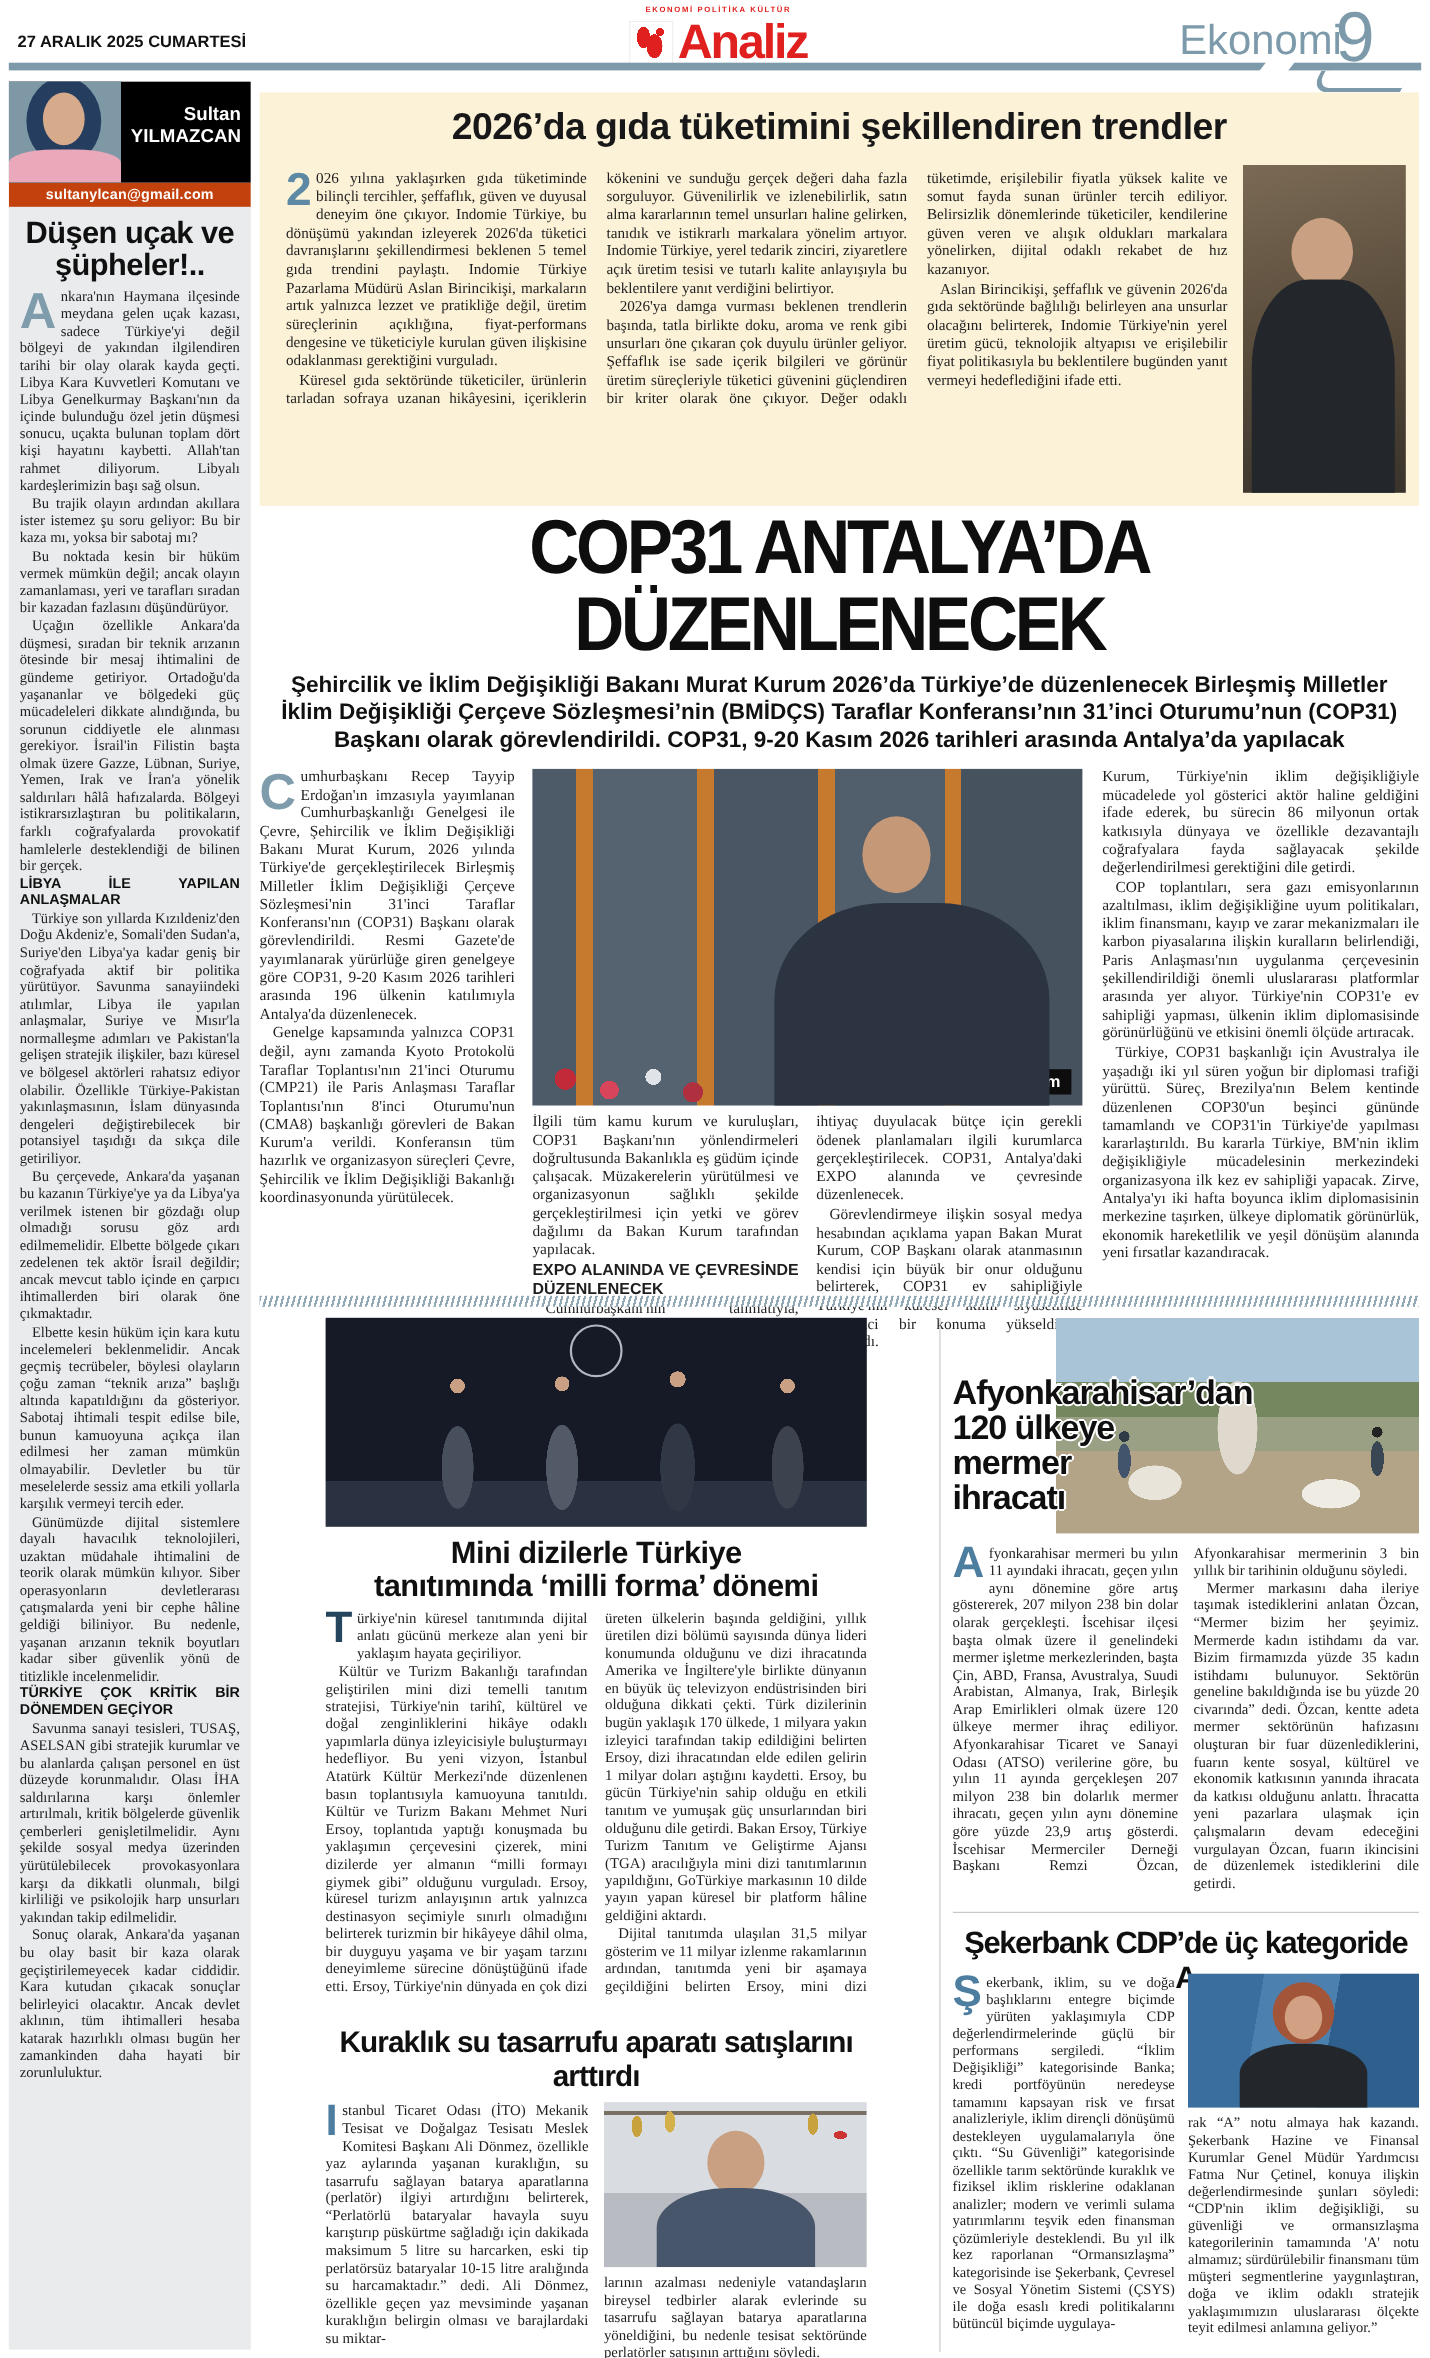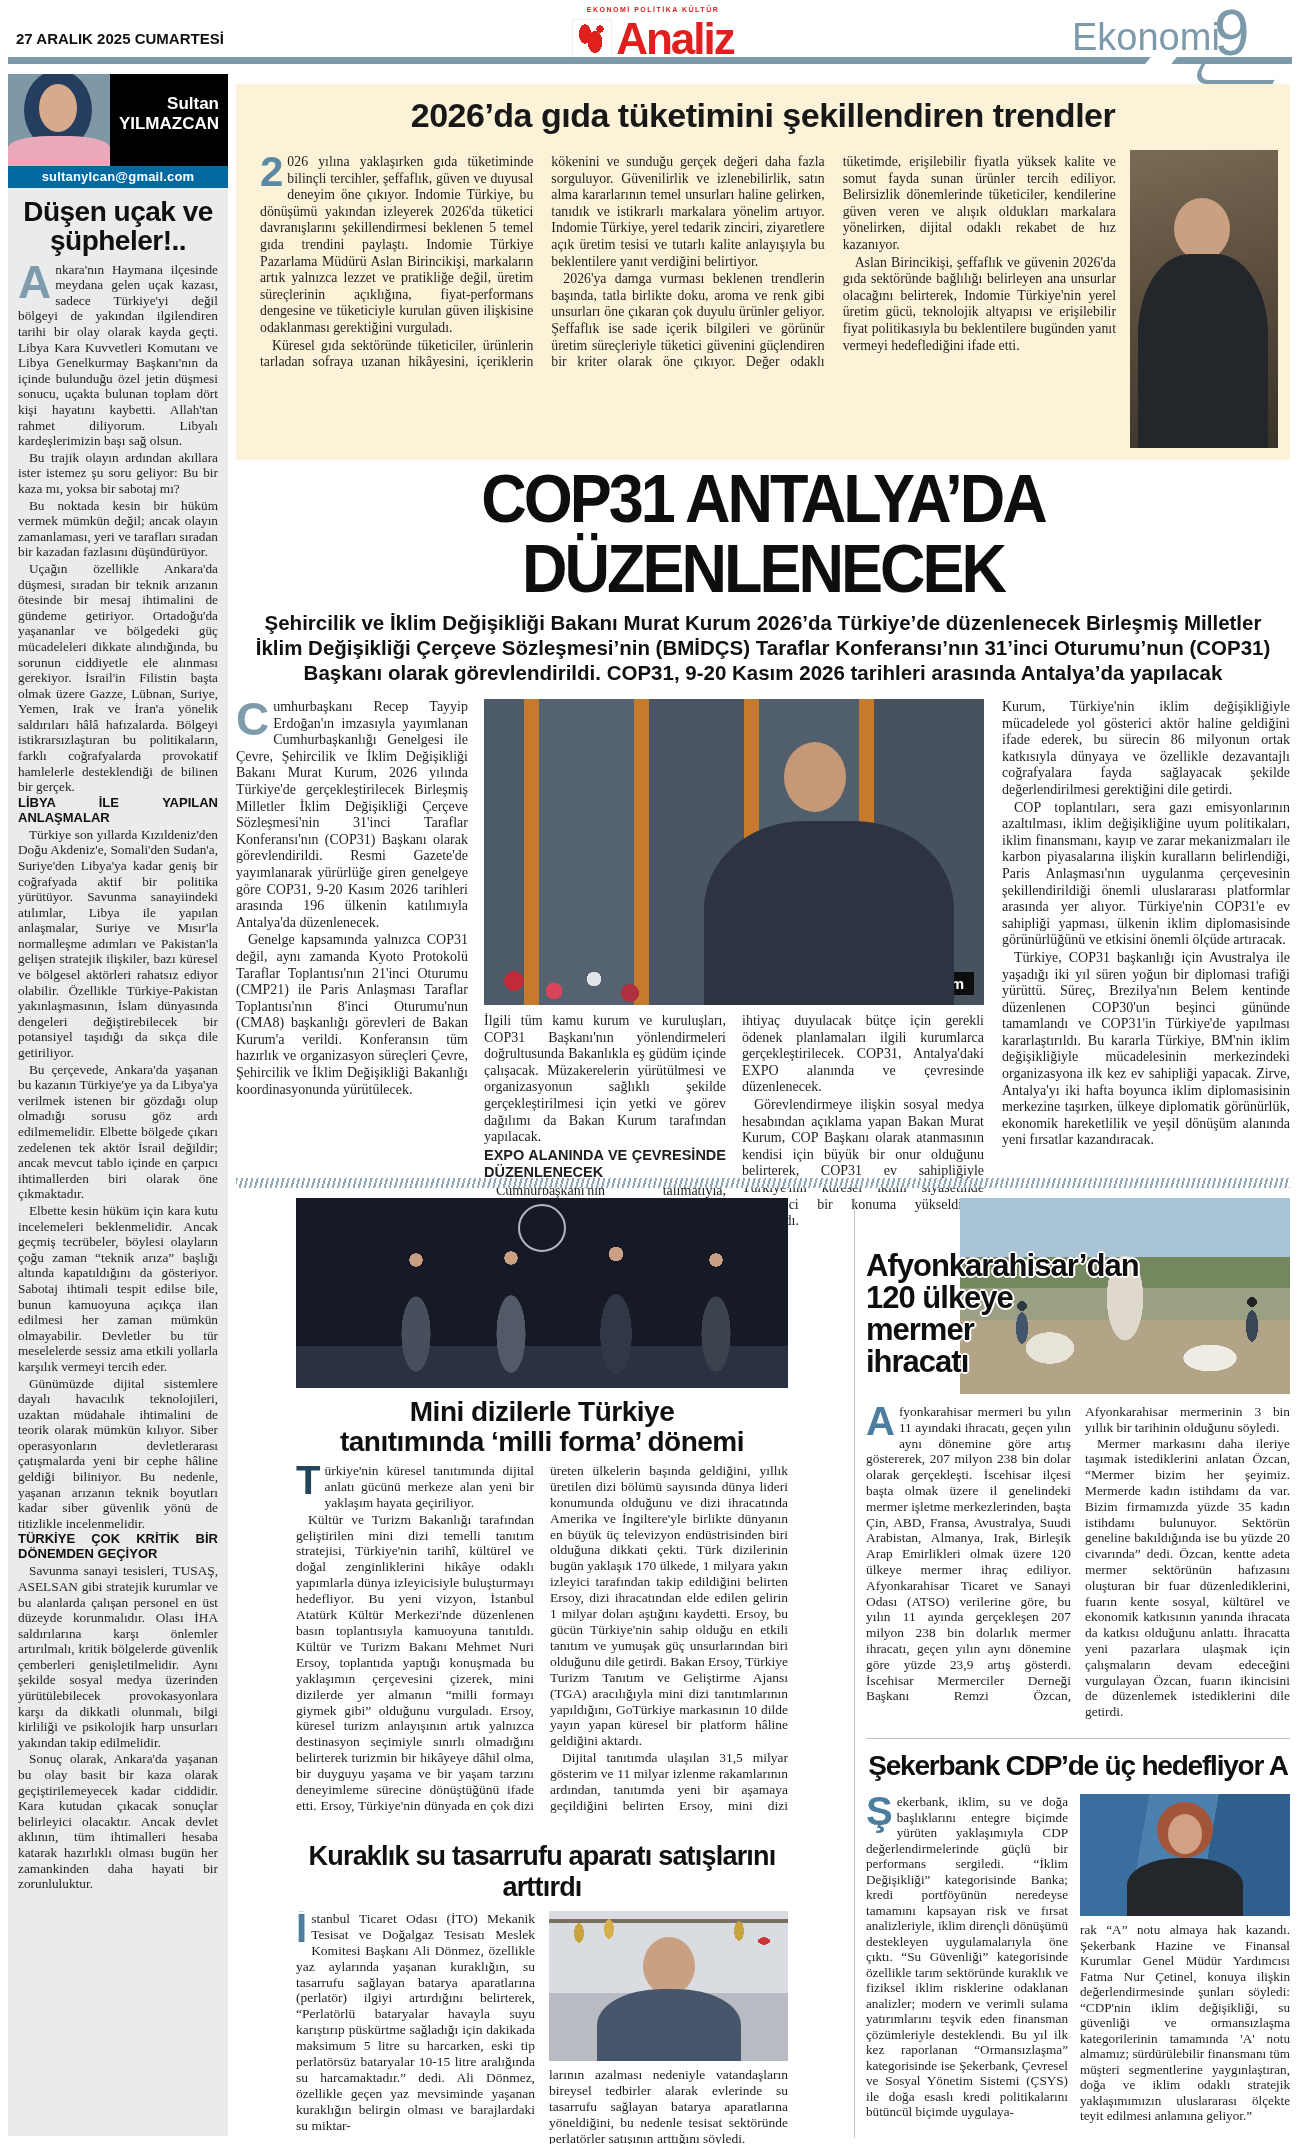--- a/index.html
+++ b/index.html
@@ -27,21 +27,21 @@
 
   
   .left-col{position:absolute;left:8px;top:74px;width:220px;height:2062px;background:#e9ebec;overflow:hidden;}
   .author-card{position:relative;height:92px;background:#000000;}
   .author-photo{position:absolute;left:0;top:-6px;width:102px;height:98px;background:#7f98a5;overflow:hidden;}
   .author-photo::before{content:'';position:absolute;left:16px;top:2px;width:68px;height:80px;border-radius:50%;background:#253d5e;}
   .author-photo::after{content:'';position:absolute;left:31px;top:16px;width:38px;height:48px;border-radius:50%;background:#d6ab8c;}
   .author-torso{position:absolute;left:0;bottom:0;width:100%;height:30px;background:#e9a9bb;border-radius:40% 40% 0 0;}
   .author-name{position:absolute;right:9px;top:20px;text-align:right;color:#fff;
                font:bold 17px/1.2 "Liberation Sans",sans-serif;}
-  .email-bar{height:22px;background:#0369a1;color:#fff;text-align:center;
+  .email-bar{height:22px;background:#c2410c;color:#fff;text-align:center;
              font:bold 13px/22px "Liberation Sans",sans-serif;letter-spacing:.2px;}
   .col-title{margin:10px 4px 6px;text-align:center;color:#101010;
              font:bold 28px/1.03 "Liberation Sans",sans-serif;letter-spacing:-.5px;white-space:pre-line;}
   .col-body{margin:2px 10px;font-size:13.3px;line-height:15.6px;text-align:justify;color:#1f1f1f;}
   .col-body p{margin:0 0 1px;text-indent:11px;}
   .col-body p.first{text-indent:0;}
   .dropcap{float:left;font-family:"Liberation Sans",sans-serif;font-weight:bold;color:#7e9cab;
            font-size:46px;line-height:37px;margin:2px 4px 0 0;}
   .col-sub{font:bold 13px/1.15 "Liberation Sans",sans-serif;color:#101010;margin:7px 0 3px;text-indent:0 !important;}
 
@@ -283,21 +283,21 @@
     </div>
     <div class="marble-hl">Afyonkarahisar’dan
 120 ülkeye
 mermer
 ihracatı</div>
     <div class="marble-body">
       <p><span class="dropcapA2">A</span><span>fyonkarahisar mermeri bu yılın 11 ayındaki ihracatı, geçen yılın aynı dönemine göre artış göstererek, 207 milyon 238 bin dolar olarak gerçekleşti. İscehisar ilçesi başta olmak üzere il genelindeki mermer işletme merkezlerinden, başta Çin, ABD, Fransa, Avustralya, Suudi Arabistan, Almanya, Irak, Birleşik Arap Emirlikleri olmak üzere 120 ülkeye mermer ihraç ediliyor. Afyonkarahisar Ticaret ve Sanayi Odası (ATSO) verilerine göre, bu yılın 11 ayında gerçekleşen 207 milyon 238 bin dolarlık mermer ihracatı, geçen yılın aynı dönemine göre yüzde 23,9 artış gösterdi. İscehisar Mermerciler Derneği Başkanı Remzi Özcan, Afyonkarahisar mermerinin 3 bin yıllık bir tarihinin olduğunu söyledi.</span></p>
       <p style="text-indent:12px">Mermer markasını daha ileriye taşımak istediklerini anlatan Özcan, “Mermer bizim her şeyimiz. Mermerde kadın istihdamı da var. Bizim firmamızda yüzde 35 kadın istihdamı bulunuyor. Sektörün geneline bakıldığında ise bu yüzde 20 civarında” dedi. Özcan, kentte adeta mermer sektörünün hafızasını oluşturan bir fuar düzenlediklerini, fuarın kente sosyal, kültürel ve ekonomik katkısının yanında ihracata da katkısı olduğunu anlattı. İhracatta yeni pazarlara ulaşmak için çalışmaların devam edeceğini vurgulayan Özcan, fuarın ikincisini de düzenlemek istediklerini dile getirdi.</p>
     </div>
     <div class="sec-rule"></div>
-    <div class="seker-hl">Şekerbank CDP’de üç hedefliyor A</div>
+    <div class="seker-hl">Şekerbank CDP’de üç kategoride A</div>
     <div class="seker-row">
       <div class="s-col1">
         <p style="margin:0"><span class="dropcapS">Ş</span><span>ekerbank, iklim, su ve doğa başlıklarını entegre biçimde yürüten yaklaşımıyla CDP değerlendirmelerinde güçlü bir performans sergiledi. “İklim Değişikliği” kategorisinde Banka; kredi portföyünün neredeyse tamamını kapsayan risk ve fırsat analizleriyle, iklim dirençli dönüşümü destekleyen uygulamalarıyla öne çıktı. “Su Güvenliği” kategorisinde özellikle tarım sektöründe kuraklık ve fiziksel iklim risklerine odaklanan analizler; modern ve verimli sulama yatırımlarını teşvik eden finansman çözümleriyle desteklendi. Bu yıl ilk kez raporlanan “Ormansızlaşma” kategorisinde ise Şekerbank, Çevresel ve Sosyal Yönetim Sistemi (ÇSYS) ile doğa esaslı kredi politikalarını bütüncül biçimde uygulaya-</span></p>
       </div>
       <div class="s-col2">
         <div class="s-photo">
           <div class="s-face"></div>
         </div>
         <p style="margin:0">rak “A” notu almaya hak kazandı. Şekerbank Hazine ve Finansal Kurumlar Genel Müdür Yardımcısı Fatma Nur Çetinel, konuya ilişkin değerlendirmesinde şunları söyledi: “CDP'nin iklim değişikliği, su güvenliği ve ormansızlaşma kategorilerinin tamamında 'A' notu almamız; sürdürülebilir finansmanı tüm müşteri segmentlerine yaygınlaştıran, doğa ve iklim odaklı stratejik yaklaşımımızın uluslararası ölçekte teyit edilmesi anlamına geliyor.”</p>
       </div>

